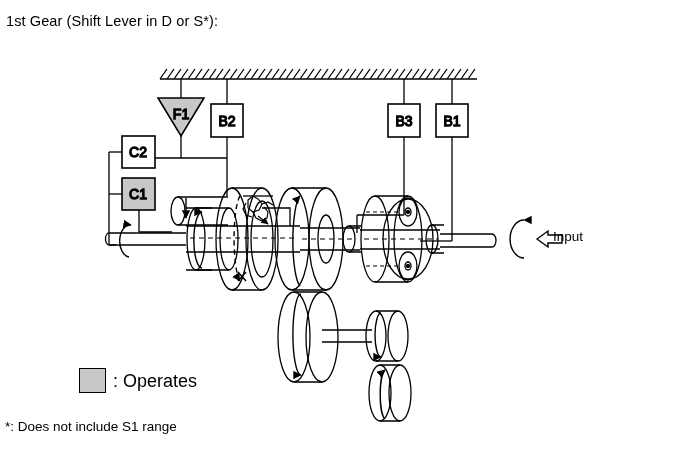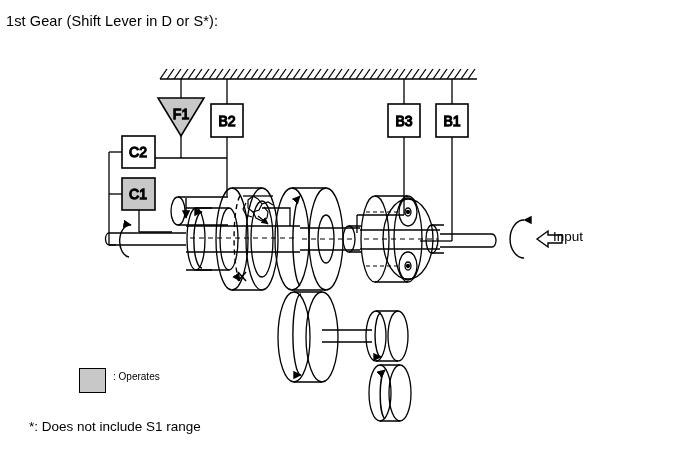--- a/index.html
+++ b/index.html
@@ -35,30 +35,29 @@
     width: 27px;
     height: 25px;
     background: #c8c8c8;
     border: 1.6px solid #000000;
     box-sizing: border-box;
   }
   .legend-label {
     position: absolute;
     left: 113px;
     top: 371px;
-    font-size: 10px;
+    font-size: 18px;
     white-space: nowrap;
   }
   .footnote {
     position: absolute;
     left: 5px;
     top: 419px;
     font-size: 13.5px;
     white-space: nowrap;
-    margin-left: 24px;
   }
   .input-label {
     position: absolute;
     left: 553px;
     top: 229px;
     font-size: 13.5px;
     white-space: nowrap;
     text-align: center;
   }
   svg.diagram {

